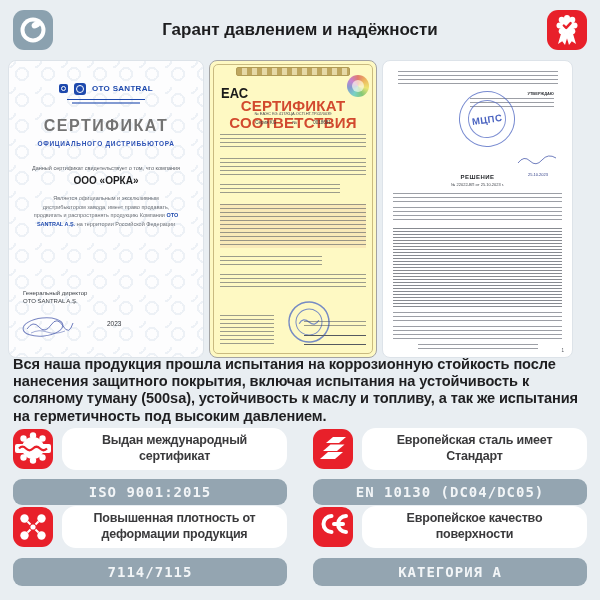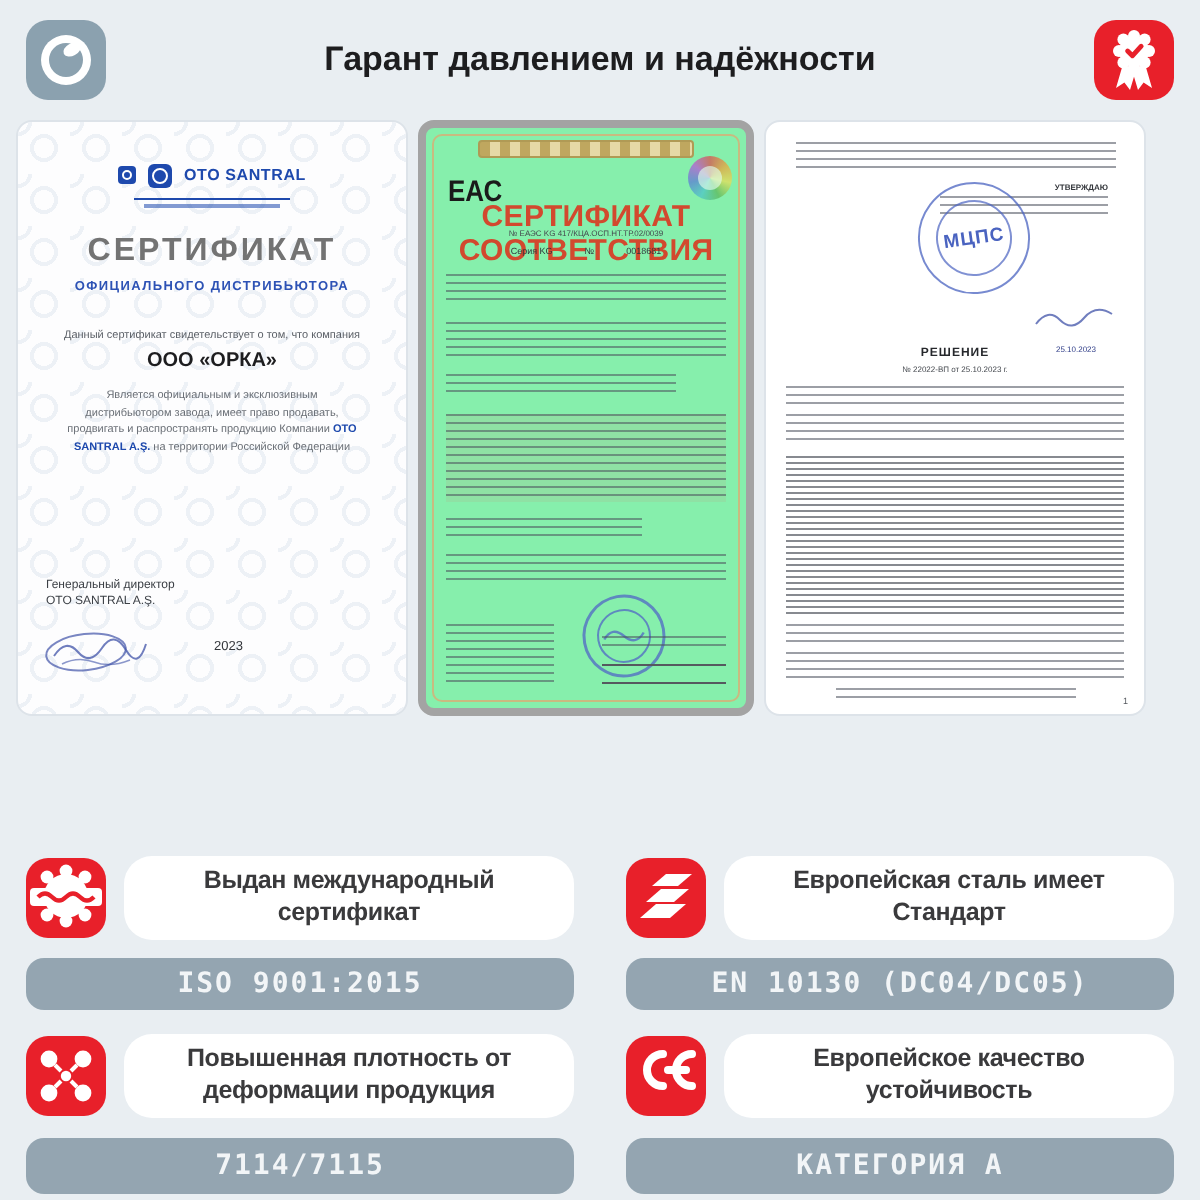--- a/index.html
+++ b/index.html
@@ -14,21 +14,21 @@
   .hicon.right { right: 0; background: #e8202a; }
   .hicon svg { display: block; }
   .header-title { position: absolute; left: 50px; right: 50px; top: 0; height: 40px;
     display: flex; align-items: center; justify-content: center;
     font-size: 17px; font-weight: bold; color: #1d1d1f; }
 
   
   .certs { position: absolute; top: 60px; left: 8px; width: 584px; height: 298px; display: flex; gap: 5px; }
   .cert { position: relative; border-radius: 8px; overflow: hidden; }
   .cert1 { width: 196px; background: #fdfdfe; border: 1px solid #dde3e9; }
-  .cert2 { width: 168px; background: #86efac; border: 4px solid #a3a3a3; }
+  .cert2 { width: 168px; background: #fef9c3; border: 1px solid #a3a3a3; }
   .cert3 { width: 191px; background: #ffffff; border: 1px solid #dde3e9; }
 
   
   .lines { background-image: repeating-linear-gradient(180deg, rgba(75,80,92,.55) 0 1px, transparent 1px 4px); }
   .dense { background-image: repeating-linear-gradient(180deg, rgba(55,60,70,.6) 0 1px, transparent 1px 3px); }
 
   
   .c1-pattern { position: absolute; inset: 0;
     background-image:
       radial-gradient(circle at 13px 13px, transparent 5px, #edf1f6 5px, #edf1f6 7px, transparent 7px),
@@ -107,21 +107,21 @@
   
   .features { position: absolute; top: 428px; left: 13px; right: 13px;
     display: grid; grid-template-columns: 1fr 1fr; column-gap: 26px; }
   .feature { display: flex; align-items: center; gap: 9px; height: 42px; margin-bottom: 9px; }
   .ficon { width: 40px; height: 40px; border-radius: 11px; background: #e8202a; flex-shrink: 0;
     display: flex; align-items: center; justify-content: center; }
   .fbox { flex: 1; height: 42px; background: #ffffff; border-radius: 14px;
     display: flex; align-items: center; justify-content: center; text-align: center;
     font-size: 12.5px; font-weight: bold; color: #3a3a3c; letter-spacing: -0.2px; line-height: 1.25; padding: 0 6px; }
   .fl-narrow { display: inline-block; max-width: 178px; }
-  .badge { height: 26px; margin-bottom: 11px; background: #94a5b1; border-radius: 9px;
+  .badge { height: 26px; background: #94a5b1; border-radius: 9px;
     display: flex; align-items: center; justify-content: center;
     font-family: "DejaVu Sans Mono", monospace; font-size: 14px; font-weight: bold;
     color: #f2f5f7; letter-spacing: 1px; }
   .badge.row2 { height: 28px; margin-bottom: 0; }
   .feature.row2 { height: 44px; }
 </style>
 </head>
 <body>
 
 <div class="page">
@@ -244,20 +244,21 @@
       <div class="c3-g1 lines"></div>
       <div class="c3-g2 lines"></div>
       <div class="c3-dense dense"></div>
       <div class="c3-g3 lines"></div>
       <div class="c3-g4 lines"></div>
       <div class="c3-final lines"></div>
       <div class="c3-page">1</div>
     </div>
   </div>
 
+  <p class="description">Вся наша продукция прошла испытания на коррозионную стойкость после нанесения защитного покрытия, включая испытания на устойчивость к соляному туману (500sa), устойчивость к маслу и топливу, а так же испытания на герметичность под высоким давлением.</p>
 
   <div class="features">
 
     <div class="feature">
       <div class="ficon">
         <svg width="40" height="40" viewBox="0 0 40 40">
           <g fill="#ffffff">
             <circle cx="20" cy="6.5" r="3.2"></circle>
               <circle cx="29.5" cy="9.5" r="3.2"></circle>
               <circle cx="33" cy="19" r="3.2"></circle>
@@ -322,21 +323,21 @@
       <div class="ficon">
         <svg width="40" height="40" viewBox="0 0 40 40">
           <g stroke="#ffffff" stroke-width="4" fill="none" stroke-linecap="round">
             <path d="M18.5 9 A 8 8 0 1 0 18.5 25"></path>
             <path d="M33 9 A 8 8 0 1 0 33 25"></path>
             <line x1="21" y1="17" x2="30" y2="17"></line>
           </g>
         </svg>
       </div>
       <div class="fbox">
-          <span>Европейское качество устойчивость</span>
+          <span>Европейское качество поверхности</span>
         </div>
     </div>
 
     <div class="badge row2">7114/7115</div>
     <div class="badge row2">КАТЕГОРИЯ A</div>
   </div>
 
 </div>
 
 </body></html>

